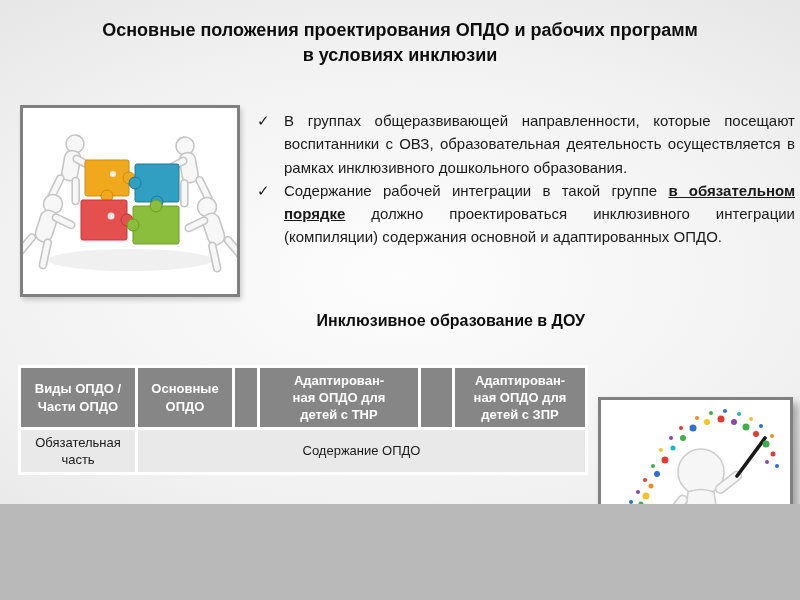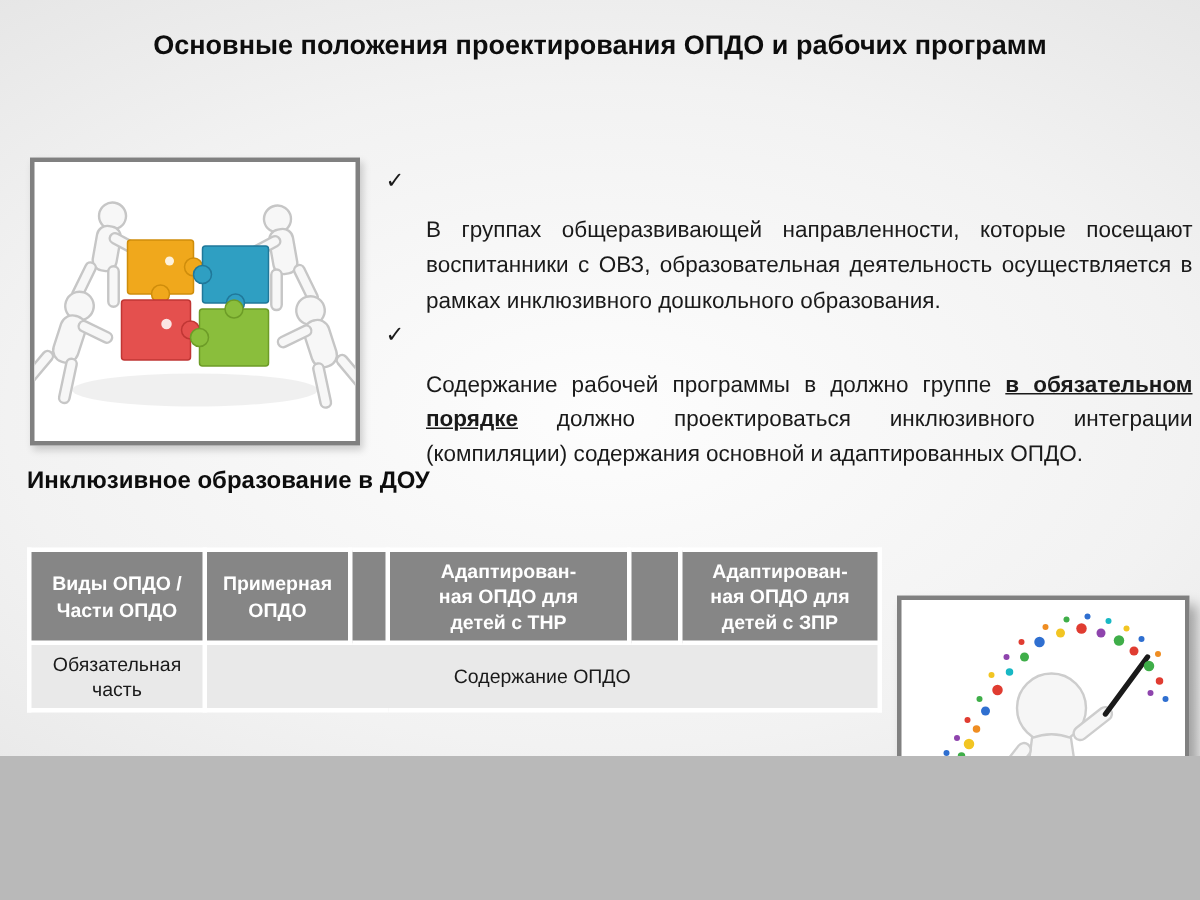--- a/index.html
+++ b/index.html
@@ -9,41 +9,42 @@
     font-family:"Liberation Sans", sans-serif;color:#111;
   }
   .title{position:absolute;top:18px;left:0;width:100%;text-align:center;
          font-weight:bold;font-size:18px;line-height:1.38;color:#0d0d0d;}
   .img-frame{position:absolute;background:#fff;box-sizing:border-box;border:3px solid #808080;}
   .left-img{left:20px;top:105px;width:220px;height:192px;box-shadow:2px 3px 5px rgba(0,0,0,.18);}
   .right-img{left:598px;top:397px;width:195px;height:191px;box-shadow:5px 6px 8px rgba(0,0,0,.32);}
   .bullets{position:absolute;left:257px;top:109px;width:538px;font-size:15px;line-height:1.55;color:#1a1a1a;}
   .bullet{display:flex;gap:11px;}
   .bullet .check{flex:0 0 16px;font-size:15px;color:#1a1a1a;}
-  .bullet .text{flex:1;text-align:justify;margin-top:33px;}
+  .bullet .text{flex:1;text-align:justify;}
   .emph{font-weight:bold;text-decoration:underline;}
-  .subtitle{position:absolute;left:18px;top:310px;width:567px;text-align:left;
+  .subtitle{position:absolute;left:18px;top:310px;width:567px;text-align:right;
             font-weight:bold;font-size:16px;line-height:1.42;color:#0d0d0d;}
   table.opdo{position:absolute;left:18px;top:365px;width:567px;border-collapse:collapse;
              table-layout:fixed;font-size:13px;}
   table.opdo th, table.opdo td{
     border:3px solid #ffffff;text-align:center;vertical-align:middle;
     white-space:pre-line;padding:3px 2px;line-height:1.32;box-sizing:border-box;}
   table.opdo th{background:#868686;color:#ffffff;font-weight:bold;}
   table.opdo td{background:#e9e9e9;color:#1a1a1a;font-weight:normal;}
   tr.hdr{height:62px;} tr.r1{height:45px;margin-top:23px;} tr.r2{height:101px;}
   svg{display:block;}
 </style>
 </head>
 <body>
 
 <div class="slide">
 
   <div class="title">
     <div>Основные положения проектирования ОПДО и рабочих программ</div>
+    <div>в условиях инклюзии</div>
   </div>
 
   <div class="img-frame left-img">
     <svg viewBox="0 0 214 186" width="100%" height="100%">
       <ellipse cx="107" cy="152" rx="82" ry="11" fill="#000" opacity="0.06"></ellipse>
 
       <g fill="#f7f7f7" stroke="#c6c6c6" stroke-width="1.6">
 
         <g transform="translate(52,36) rotate(10)">
           <circle cx="0" cy="0" r="9"></circle>
@@ -104,42 +105,42 @@
     </svg>
   </div>
 
   <div class="bullets">
     <div class="bullet">
       <span class="check">✓</span>
       <span class="text">В группах общеразвивающей направленности, которые посещают воспитанники с ОВЗ, образовательная деятельность осуществляется в рамках инклюзивного дошкольного образования.</span>
     </div>
     <div class="bullet">
       <span class="check">✓</span>
-      <span class="text"><span>Содержание рабочей программы в должно группе </span><span class="emph">в обязательном порядке</span><span> должно проектироваться инклюзивного интеграции (компиляции) содержания основной и адаптированных ОПДО.</span></span>
+      <span class="text"><span>Содержание рабочей интеграции в такой группе </span><span class="emph">в обязательном порядке</span><span> должно проектироваться инклюзивного интеграции (компиляции) содержания основной и адаптированных ОПДО.</span></span>
     </div>
   </div>
 
   <div class="subtitle">
     <div>Инклюзивное образование в ДОУ</div>
   </div>
 
   <table class="opdo">
     <colgroup>
       <col style="width:117px">
         <col style="width:97px">
         <col style="width:25px">
       <col style="width:161px">
         <col style="width:34px">
         <col style="width:133px">
     </colgroup>
     <tbody>
       <tr class="hdr">
         <th>Виды ОПДО /
 Части ОПДО</th>
-        <th>Примерная
+        <th>Основные
 ОПДО</th>
         <th></th>
         <th>Адаптирован-
 ная ОПДО для
 детей с ТНР</th>
         <th></th>
         <th>Адаптирован-
 ная ОПДО для
 детей с ЗПР</th>
       </tr>

